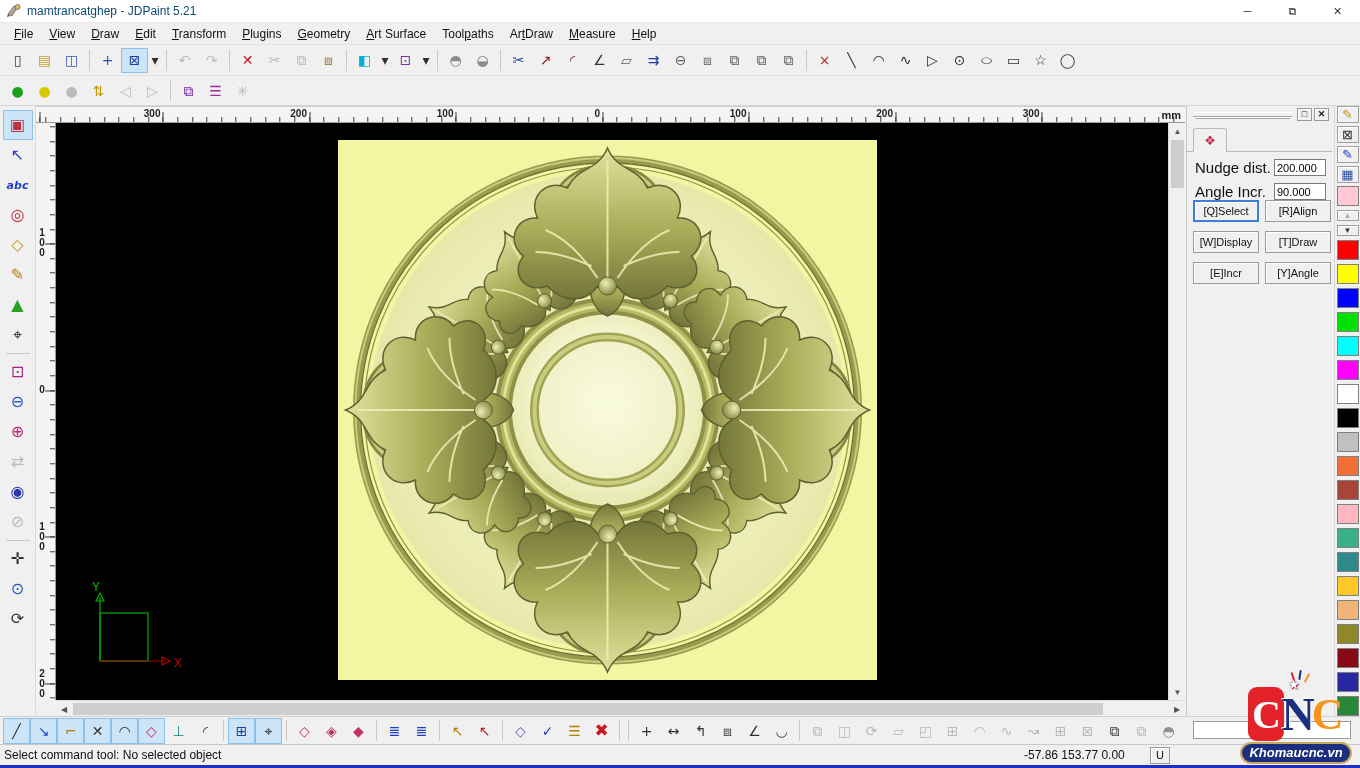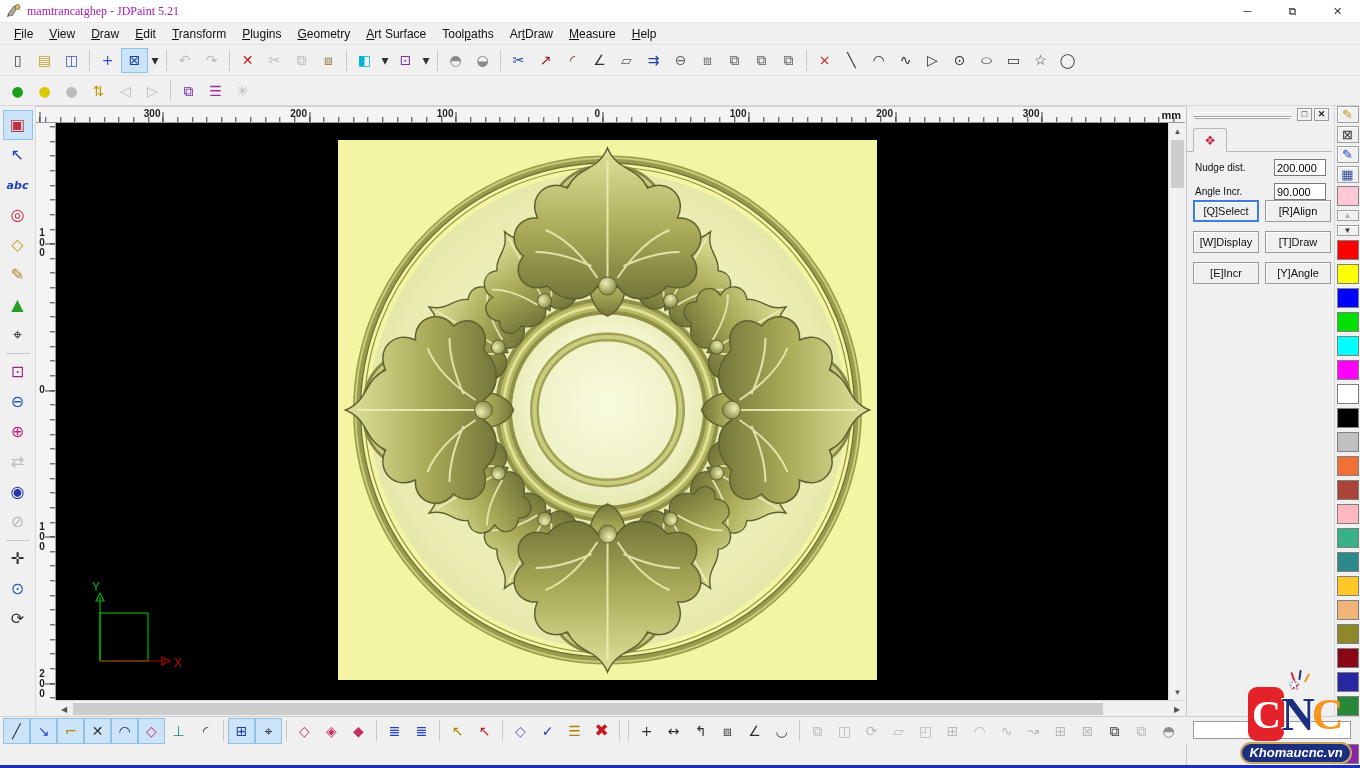--- a/index.html
+++ b/index.html
@@ -4,21 +4,21 @@
 <style>
   * { margin:0; padding:0; box-sizing:border-box; }
   html,body { width:1360px; height:768px; overflow:hidden;
     font-family:"Liberation Sans","DejaVu Sans",sans-serif; }
   #app { position:relative; width:1360px; height:768px; background:#f0f0f0; font-size:12px; color:#111; }
 
   
   .titlebar { position:absolute; left:0; top:0; width:1360px; height:23px; background:#ffffff;
     display:flex; align-items:center; border-bottom:1px solid #e8e8e8;}
   .titlebar .appicon { margin:0 5px 0 6px; width:16px; height:16px; }
-  .titlebar .title { font-size:12px; color:#a21caf;font-family:Liberation Serif, serif; }
+  .titlebar .title { font-size:12px; color:#0c4a6e; }
   .winbtns { margin-left:auto; display:flex; height:23px; }
   .winbtn { width:45px; height:23px; display:flex; align-items:center; justify-content:center;
     font-size:11px; color:#333; background:transparent; border:none; }
 
   
   .menubar { position:absolute; left:0; top:23px; width:1360px; height:22px; background:#f0f0f0;
     display:flex; align-items:center; padding-left:6px; border-bottom:1px solid #e2e2e2; }
   .menuitem { padding:3px 8px; font-size:12px; color:#111; cursor:default; }
   .menuitem u { text-decoration:underline; }
 
@@ -88,21 +88,21 @@
   .rp-grip { position:absolute; left:6px; right:40px; top:6px; height:5px;
     border-top:1px solid #fff; border-bottom:1px solid #a8a8a8; box-shadow:0 3px 0 -2px #fff,0 4px 0 -2px #a8a8a8; }
   .rp-btns { position:absolute; right:3px; top:2px; display:flex; gap:2px; }
   .mini-btn { width:15px; height:13px; font-size:9px; line-height:11px; text-align:center; font-weight:bold;
     background:#f0f0f0; border:1px solid #999; box-shadow:inset 1px 1px 0 #fff; color:#222; }
   .rp-tabs { position:relative; height:26px; border-bottom:1px solid #b8b8b8; margin-top:2px; }
   .rp-tab { position:absolute; left:6px; bottom:-1px; width:34px; height:24px; background:#f0f0f0;
     border:1px solid #b8b8b8; border-bottom:1px solid #f0f0f0; border-radius:3px 3px 0 0;
     display:flex; align-items:center; justify-content:center; font-size:13px; color:#c03050; }
   .rp-row { display:flex; align-items:center; margin:7px 6px 0 8px; }
-  .rp-row label { font-size:10px; color:#111; flex:1; }
+  .rp-row label { font-size:15px; color:#111; flex:1; }
   .rp-row input { width:52px; height:17px; border:1px solid #7a7a7a; background:#fff; font-size:11px;
     padding:0 2px; font-family:"Liberation Sans",sans-serif; }
   .rp-grid { display:grid; grid-template-columns:66px 66px; gap:9px 6px; margin:0 4px 0 6px; }
   .rp-btn { height:22px; background:#f0f0f0; border:1px solid #9a9a9a; box-shadow:inset 1px 1px 0 #fff;
     font-size:11px; color:#111; font-family:"Liberation Sans",sans-serif; }
   .rp-btn.focused { border:2px solid #3d7edb; }
 
   
   .color-strip { position:absolute; left:1334px; top:106px; width:26px; height:662px; background:#f0f0f0;
     display:flex; flex-direction:column; align-items:center; overflow:hidden; border-left:1px solid #d8d8d8; }
@@ -750,20 +750,25 @@
         <span class="glyph">⧉</span>
       </button>
       <button class="tbtn">
         <span class="glyph" style="color: rgb(144, 144, 144);">◓</span>
       </button>
     </div>
   <div class="bottom-right-box">
     <div class="brb-field"></div>
   </div>
 
+  <div class="statusbar">
+    <span class="sb-msg">Select command tool: No selected object</span>
+    <span class="sb-coords">-57.86 153.77 0.00</span>
+    <button class="sb-unit">U</button>
+  </div>
   <div class="blue-strip"></div>
 
   <div class="logo">
     <div class="logo-row">
       <span class="ray r1"></span>
       <span class="ray r2"></span>
       <span class="ray r3"></span>
       <span class="logo-star">★</span>
       <span class="logo-c1">C</span>
       <span class="logo-n">N</span>

